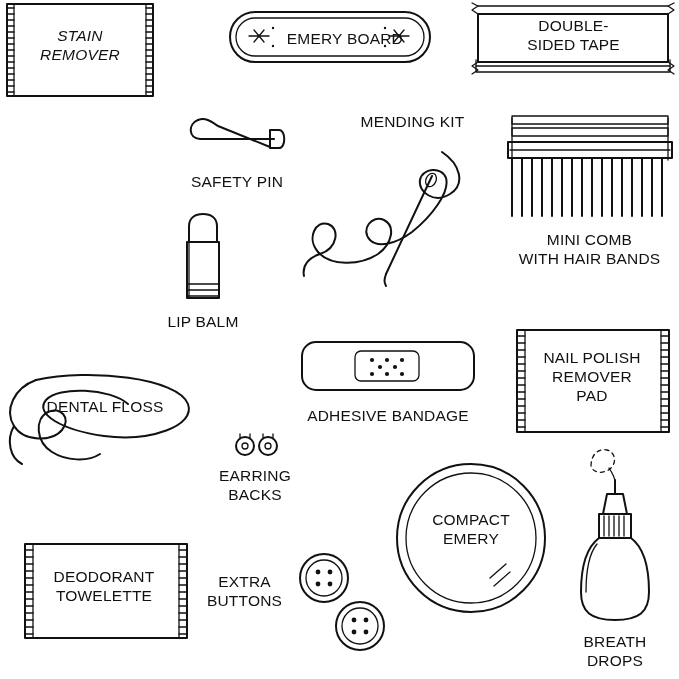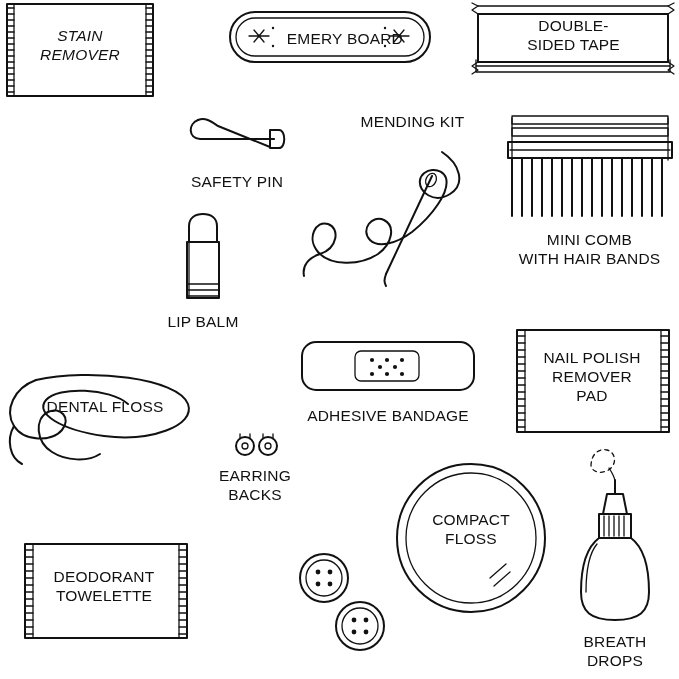--- a/index.html
+++ b/index.html
@@ -287,21 +287,21 @@
 
   <div class="item" style="left:390px; top:462px; width:165px; height:165px;">
     <div class="art" style="left:0px; top:0px;">
       <svg width="162" height="152" viewBox="0 0 162 152">
         <circle cx="81" cy="76" r="74" class="stroke"></circle>
         <circle cx="81" cy="76" r="65" class="thin"></circle>
         <path class="thin" d="M100 116 L116 102 M104 124 L120 110"></path>
       </svg>
     </div>
     <div class="label" style="left:16px; top:48px; width:130px;">COMPACT
-FLOSS</div>
+EMERY</div>
   </div>
 
   <div class="item" style="left:555px; top:440px; width:120px; height:230px;">
     <div class="art" style="left:16px; top:0px;">
       <svg width="92" height="190" viewBox="0 0 92 190">
         <path class="thin" d="M20 26 C20 14 28 8 36 10 C44 12 46 22 40 28 C34 34 22 34 20 26 Z" stroke-dasharray="4 4"></path>
         <path class="thin" d="M38 28 C42 34 44 38 44 42"></path>
         <path class="stroke" d="M44 40 L44 54"></path>
         <path class="stroke" d="M36 54 L52 54 L56 74 L32 74 Z"></path>
         <rect x="28" y="74" width="32" height="24" class="stroke"></rect>
@@ -374,15 +374,17 @@
         <circle cx="68" cy="78" r="24" class="stroke"></circle>
         <circle cx="68" cy="78" r="18" class="thin"></circle>
         <g class="fillblack">
           <circle cx="62" cy="72" r="2.4"></circle>
             <circle cx="74" cy="72" r="2.4"></circle>
           <circle cx="62" cy="84" r="2.4"></circle>
             <circle cx="74" cy="84" r="2.4"></circle>
         </g>
       </svg>
     </div>
+    <div class="label" style="left:0px; top:24px; width:105px;">EXTRA
+BUTTONS</div>
   </div>
 
 </div>
 
 </body></html>

